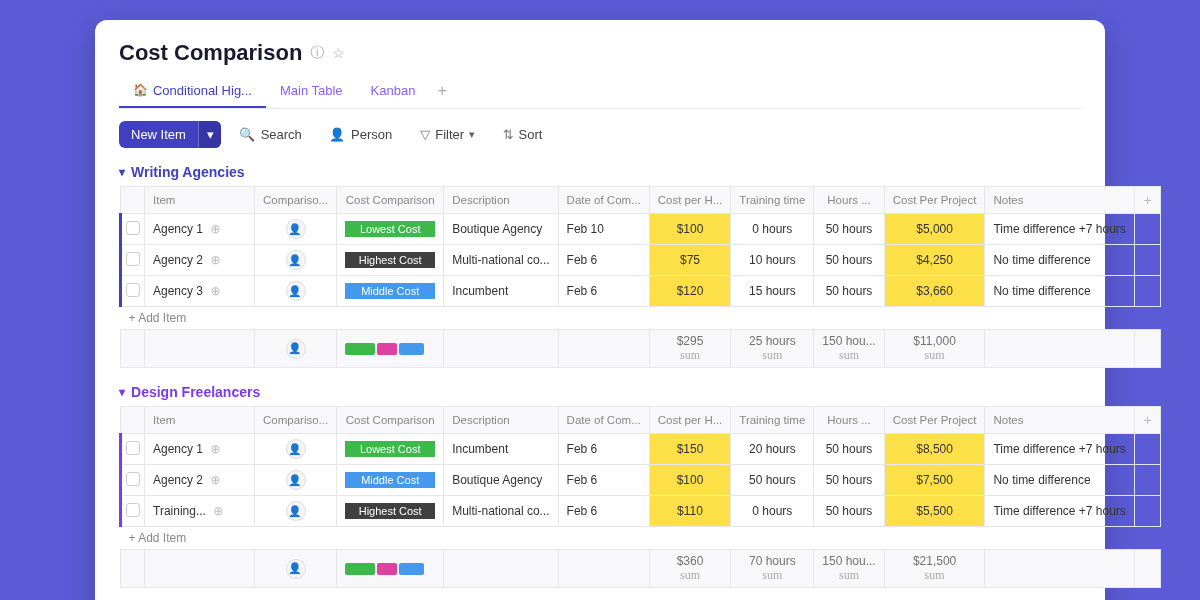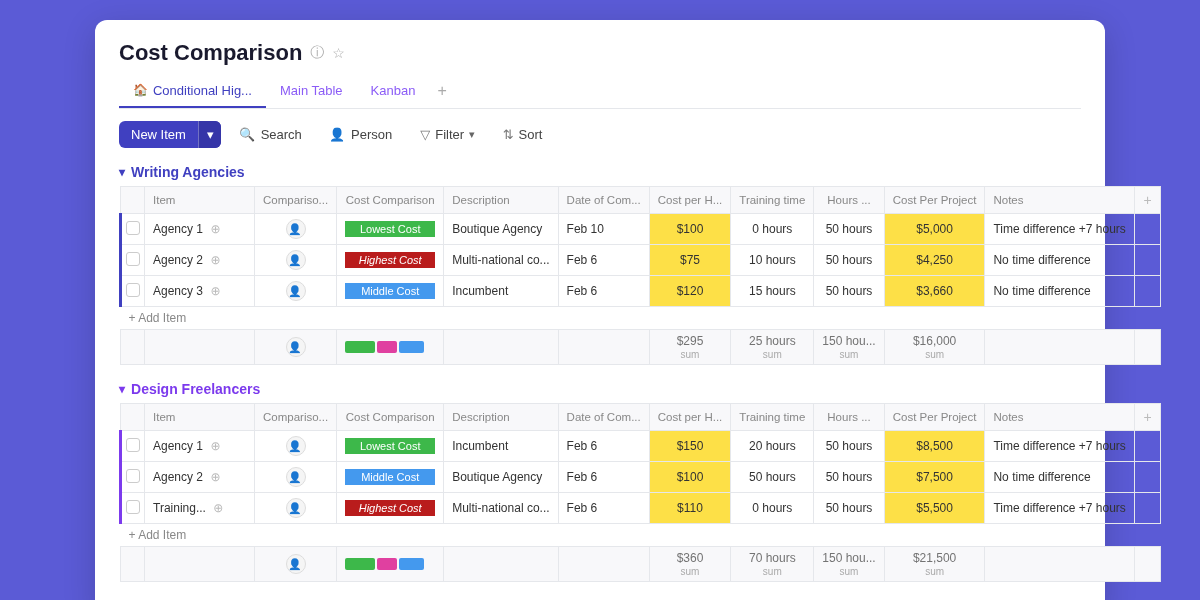--- a/index.html
+++ b/index.html
@@ -160,21 +160,21 @@
       display: inline-block;
       padding: 2px 10px;
       border-radius: 0;
       color: #fff;
       font-size: 11px;
       font-weight: 500;
       text-align: center;
       width: 90px;
     }
     .badge-lowest { background: #3db84a; }
-    .badge-highest { background: #b91c1c; font-style: italic; }
+    .badge-highest { background: #404040; }
     .badge-middle { background: #4499ee; }
     .cell-pink { background: #fde047; }
     .cell-center { text-align: center; }
     .add-item-row td {
       border: none;
       border-top: 1px solid #e5e7eb;
       color: #888;
       font-size: 12px;
       padding: 4px 8px;
     }
@@ -185,22 +185,23 @@
       padding: 4px 8px;
       border: 1px solid #e5e7eb;
     }
     .summary-row .sum-val {
       display: block;
       font-size: 12px;
       color: #737373;
       font-weight: 500;
     }
     .summary-row .sum-label {
-      font-size: 10px;
+      font-size: 12px;
       color: #aaa;
+      font-family: Liberation Serif, serif;
     }
     .color-bar {
       display: flex;
       gap: 2px;
       align-items: center;
     }
     .color-block {
       height: 12px;
       border-radius: 2px;
     }
@@ -384,21 +385,21 @@
                 <div class="color-block" style="background:#3db84a;width:30px;"></div>
                 <div class="color-block" style="background:#e040a0;width:20px;"></div>
                 <div class="color-block" style="background:#4499ee;width:25px;"></div>
               </div>
             </td>
     <td></td>
     <td></td>
     <td class="cell-center"><span class="sum-val">$295</span><span class="sum-label">sum</span></td>
     <td class="cell-center"><span class="sum-val">25 hours</span><span class="sum-label">sum</span></td>
     <td class="cell-center"><span class="sum-val">150 hou...</span><span class="sum-label">sum</span></td>
-    <td class="cell-center"><span class="sum-val">$16,000</span><span class="sum-label">sum</span></td>
+    <td class="cell-center"><span class="sum-val">$11,000</span><span class="sum-label">sum</span></td>
     <td></td>
     <td></td>
   </tr>
         </tbody>
     </table>
   </div>
 
   <div class="section section-design" style="margin-top:8px;">
     <div class="section-header" style="color:#7c3aed;">
       <span class="chevron">▾</span>

